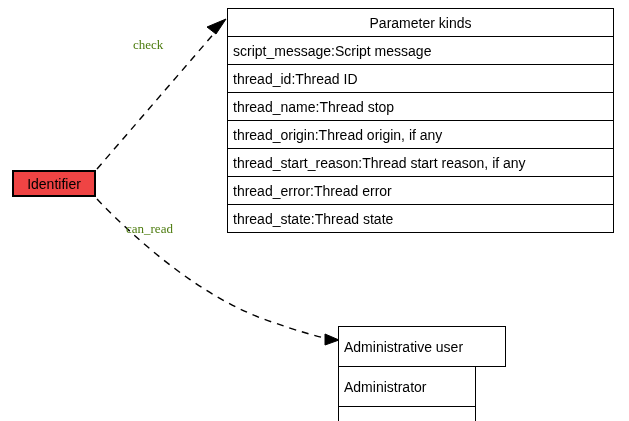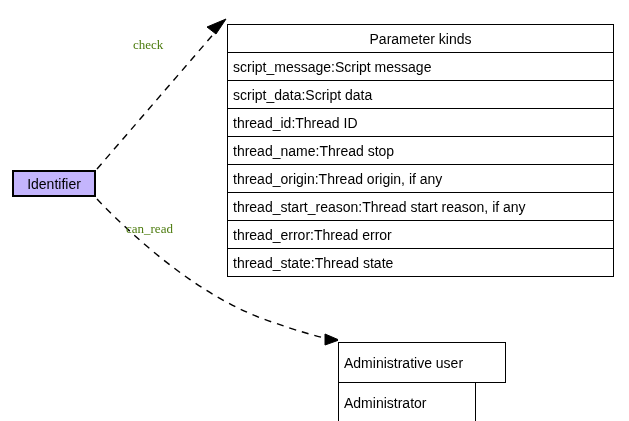--- a/index.html
+++ b/index.html
@@ -38,21 +38,21 @@
     line-height: 1;
   }
   #label-check   { left: 133px; top: 38px; }
   #label-canread { left: 126px; top: 222px; }
 
   
   .node-plain {
     position: absolute;
     box-sizing: border-box;
     border: 2px solid #000000;
-    background: #c4b5fd;
+    background: #ef4444;
     color: #000000;
     font-size: 14px;
     line-height: 1;
     display: flex;
     align-items: center;
     justify-content: center;
     white-space: nowrap;
   }
   #node-identifier {
     left: 12px;
@@ -73,21 +73,21 @@
     background: #ffffff;
     color: #000000;
     font-size: 14px;
     line-height: 1;
     display: flex;
     align-items: center;
     white-space: nowrap;
     overflow: hidden;
     margin-top: -1px;
   }
-  .record-row:first-child { margin-top: 16px; }
+  .record-row:first-child { margin-top: 0; }
   .record-row.center { justify-content: center; padding: 0 4px; }
   .record-row.left   { justify-content: flex-start; padding-left: 5px; padding-right: 3px; }
 
   
   #record-parameter-kinds {
     left: 227px;
     top: 8px;
     width: 387px;
   }
   #record-parameter-kinds .record-row { height: 29px; width: 387px; }
@@ -126,23 +126,20 @@
   </div>
 
   <div class="record" id="record-parameter-kinds">
     <div class="record-row center">
       <span>Parameter kinds</span>
     </div>
     <div class="record-row left">
       <span>script_message:Script message</span>
     </div>
     <div class="record-row left">
-      <span>script_data:Script data</span>
-    </div>
-    <div class="record-row left">
       <span>thread_id:Thread ID</span>
     </div>
     <div class="record-row left">
       <span>thread_name:Thread stop</span>
     </div>
     <div class="record-row left">
       <span>thread_origin:Thread origin, if any</span>
     </div>
     <div class="record-row left">
       <span>thread_start_reason:Thread start reason, if any</span>

